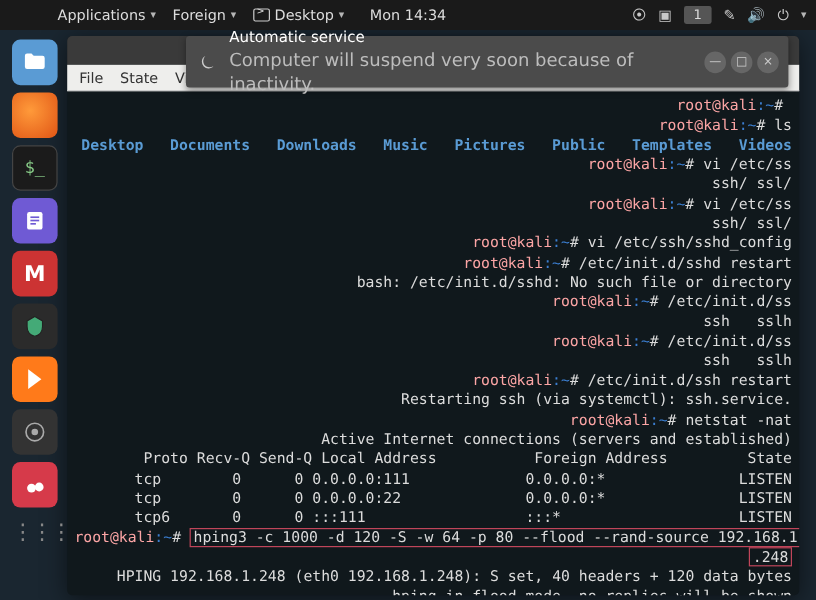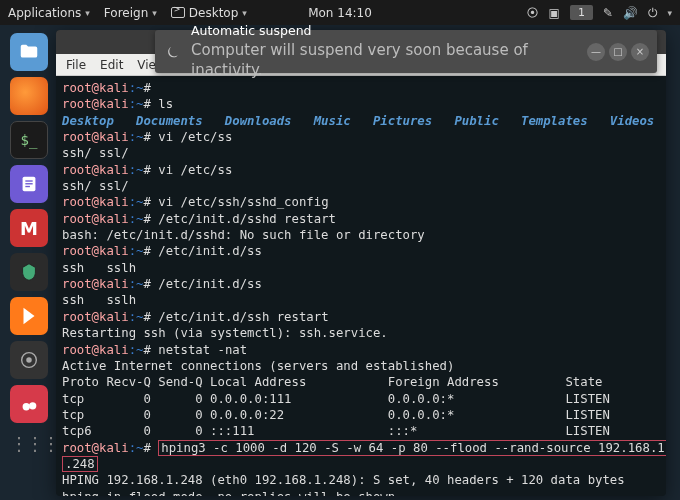--- a/index.html
+++ b/index.html
@@ -15,21 +15,21 @@
   height: 25px;
   background: #1a1a1a;
   color: #ddd;
   display: flex;
   align-items: center;
   font-size: 12px;
   padding: 0 8px;
   position: relative;
   z-index: 5;
 }
-.topbar .left { display: flex; gap: 14px; align-items: center; }
+.topbar .left { display: flex; gap: 14px; align-items: center; margin-left: 40px; }
 .topbar .menuitem { display: flex; align-items: center; gap: 4px; cursor: pointer; }
 .topbar .caret { font-size: 9px; opacity: 0.8; }
 .topbar .center { position: absolute; left: 50%; transform: translateX(-50%); }
 .topbar .right { margin-left: auto; display: flex; gap: 10px; align-items: center; }
 .topbar .right .ws { background: #555; padding: 1px 8px; border-radius: 2px; font-size: 11px; }
 .topbar .right .ico { opacity: 0.9; }
 
 .dock {
   position: absolute;
   left: 10px;
@@ -58,20 +58,21 @@
   left: 56px;
   top: 30px;
   width: 610px;
   height: 466px;
   background: #10181c;
   border-radius: 4px;
   box-shadow: 0 4px 20px rgba(0,0,0,0.5);
   display: flex;
   flex-direction: column;
   z-index: 2;
+  text-align: right;
 }
 .term-titlebar {
   height: 24px;
   background: #3a3a3a;
   border-radius: 4px 4px 0 0;
 }
 .term-menubar {
   height: 22px;
   background: #eeeeec;
   color: #333;
@@ -88,21 +89,21 @@
   font-family: "DejaVu Sans Mono", "Liberation Mono", monospace;
   font-size: 12.3px;
   line-height: 1.33;
   color: #dcdcdc;
   overflow: hidden;
   white-space: pre;
 }
 .prompt { color: #fca5a5; }
 .sep { color: #3b7ed0; }
 .cmd { color: #dcdcdc; }
-.dirs { color: #5a9bd4; font-weight: bold; font-style: italic; }
+.dirs { color: #5a9bd4; font-weight: bold; }
 .box { border: 1px solid #c0455a; padding: 0 2px; display: inline; }
 
 .notification {
   position: absolute;
   left: 155px;
   top: 30px;
   width: 502px;
   height: 43px;
   background: #4b4b4b;
   border-radius: 3px;
@@ -150,21 +151,21 @@
     <span class="menuitem">
         <span>Foreign</span>
         <span class="caret">▾</span>
       </span>
     <span class="menuitem">
         <span class="icon-terminal"></span>
         <span>Desktop</span>
         <span class="caret">▾</span>
       </span>
   </div>
-  <div class="center">Mon 14:10</div>
+  <div class="center">Mon 14:34</div>
   <div class="right">
     <span class="ico">⦿</span>
     <span class="ico">▣</span>
     <span class="ws">1</span>
     <span class="ico">✎</span>
     <span class="ico">🔊</span>
     <span class="ico">⏻</span>
     <span class="caret">▾</span>
   </div>
 </div>
@@ -212,30 +213,30 @@
         <circle cx="16" cy="14" r="4" fill="#fff"></circle>
       </svg>
     </div>
   <div class="dots">⋮⋮⋮</div>
 </div>
 
 <div class="termwin">
   <div class="term-titlebar"></div>
   <div class="term-menubar">
     <span>File</span>
-    <span>Edit</span>
+    <span>State</span>
     <span>View</span>
   </div>
   <div class="term-body" id="term-body"><div><span class="prompt">root@kali</span><span class="sep">:</span><span class="prompt" style="color:#3b7ed0">~</span><span class="cmd"># </span><span class="cmd"></span></div><div><span class="prompt">root@kali</span><span class="sep">:</span><span class="prompt" style="color:#3b7ed0">~</span><span class="cmd"># </span><span class="cmd">ls</span></div><div class="dirs">Desktop   Documents   Downloads   Music   Pictures   Public   Templates   Videos</div><div><span class="prompt">root@kali</span><span class="sep">:</span><span class="prompt" style="color:#3b7ed0">~</span><span class="cmd"># </span><span class="cmd">vi /etc/ss</span></div><div>ssh/ ssl/</div><div><span class="prompt">root@kali</span><span class="sep">:</span><span class="prompt" style="color:#3b7ed0">~</span><span class="cmd"># </span><span class="cmd">vi /etc/ss</span></div><div>ssh/ ssl/</div><div><span class="prompt">root@kali</span><span class="sep">:</span><span class="prompt" style="color:#3b7ed0">~</span><span class="cmd"># </span><span class="cmd">vi /etc/ssh/sshd_config</span></div><div><span class="prompt">root@kali</span><span class="sep">:</span><span class="prompt" style="color:#3b7ed0">~</span><span class="cmd"># </span><span class="cmd">/etc/init.d/sshd restart</span></div><div>bash: /etc/init.d/sshd: No such file or directory</div><div><span class="prompt">root@kali</span><span class="sep">:</span><span class="prompt" style="color:#3b7ed0">~</span><span class="cmd"># </span><span class="cmd">/etc/init.d/ss</span></div><div>ssh   sslh</div><div><span class="prompt">root@kali</span><span class="sep">:</span><span class="prompt" style="color:#3b7ed0">~</span><span class="cmd"># </span><span class="cmd">/etc/init.d/ss</span></div><div>ssh   sslh</div><div><span class="prompt">root@kali</span><span class="sep">:</span><span class="prompt" style="color:#3b7ed0">~</span><span class="cmd"># </span><span class="cmd">/etc/init.d/ssh restart</span></div><div>Restarting ssh (via systemctl): ssh.service.</div><div><span class="prompt">root@kali</span><span class="sep">:</span><span class="prompt" style="color:#3b7ed0">~</span><span class="cmd"># </span><span class="cmd">netstat -nat</span></div><div>Active Internet connections (servers and established)</div><div>Proto Recv-Q Send-Q Local Address           Foreign Address         State</div><div>tcp        0      0 0.0.0.0:111             0.0.0.0:*               LISTEN</div><div>tcp        0      0 0.0.0.0:22              0.0.0.0:*               LISTEN</div><div>tcp6       0      0 :::111                  :::*                    LISTEN</div><div><span class="prompt">root@kali</span><span class="sep">:</span><span class="prompt" style="color:#3b7ed0">~</span><span class="cmd"># </span><span class="box"><span class="cmd">hping3 -c 1000 -d 120 -S -w 64 -p 80 --flood --rand-source 192.168.1</span></span></div><div><span class="box"><span class="cmd">.248</span></span></div><div>HPING 192.168.1.248 (eth0 192.168.1.248): S set, 40 headers + 120 data bytes</div><div>hping in flood mode, no replies will be shown</div></div>
 </div>
 
 <div class="notification">
   <div class="nicon">⏾</div>
   <div class="ntext">
-    <div class="title">Automatic suspend</div>
+    <div class="title">Automatic service</div>
     <div class="body">Computer will suspend very soon because of inactivity.</div>
   </div>
   <div class="controls">
     <div class="btn">—</div>
     <div class="btn">□</div>
     <div class="btn">×</div>
   </div>
 </div>
 
 </body></html>

